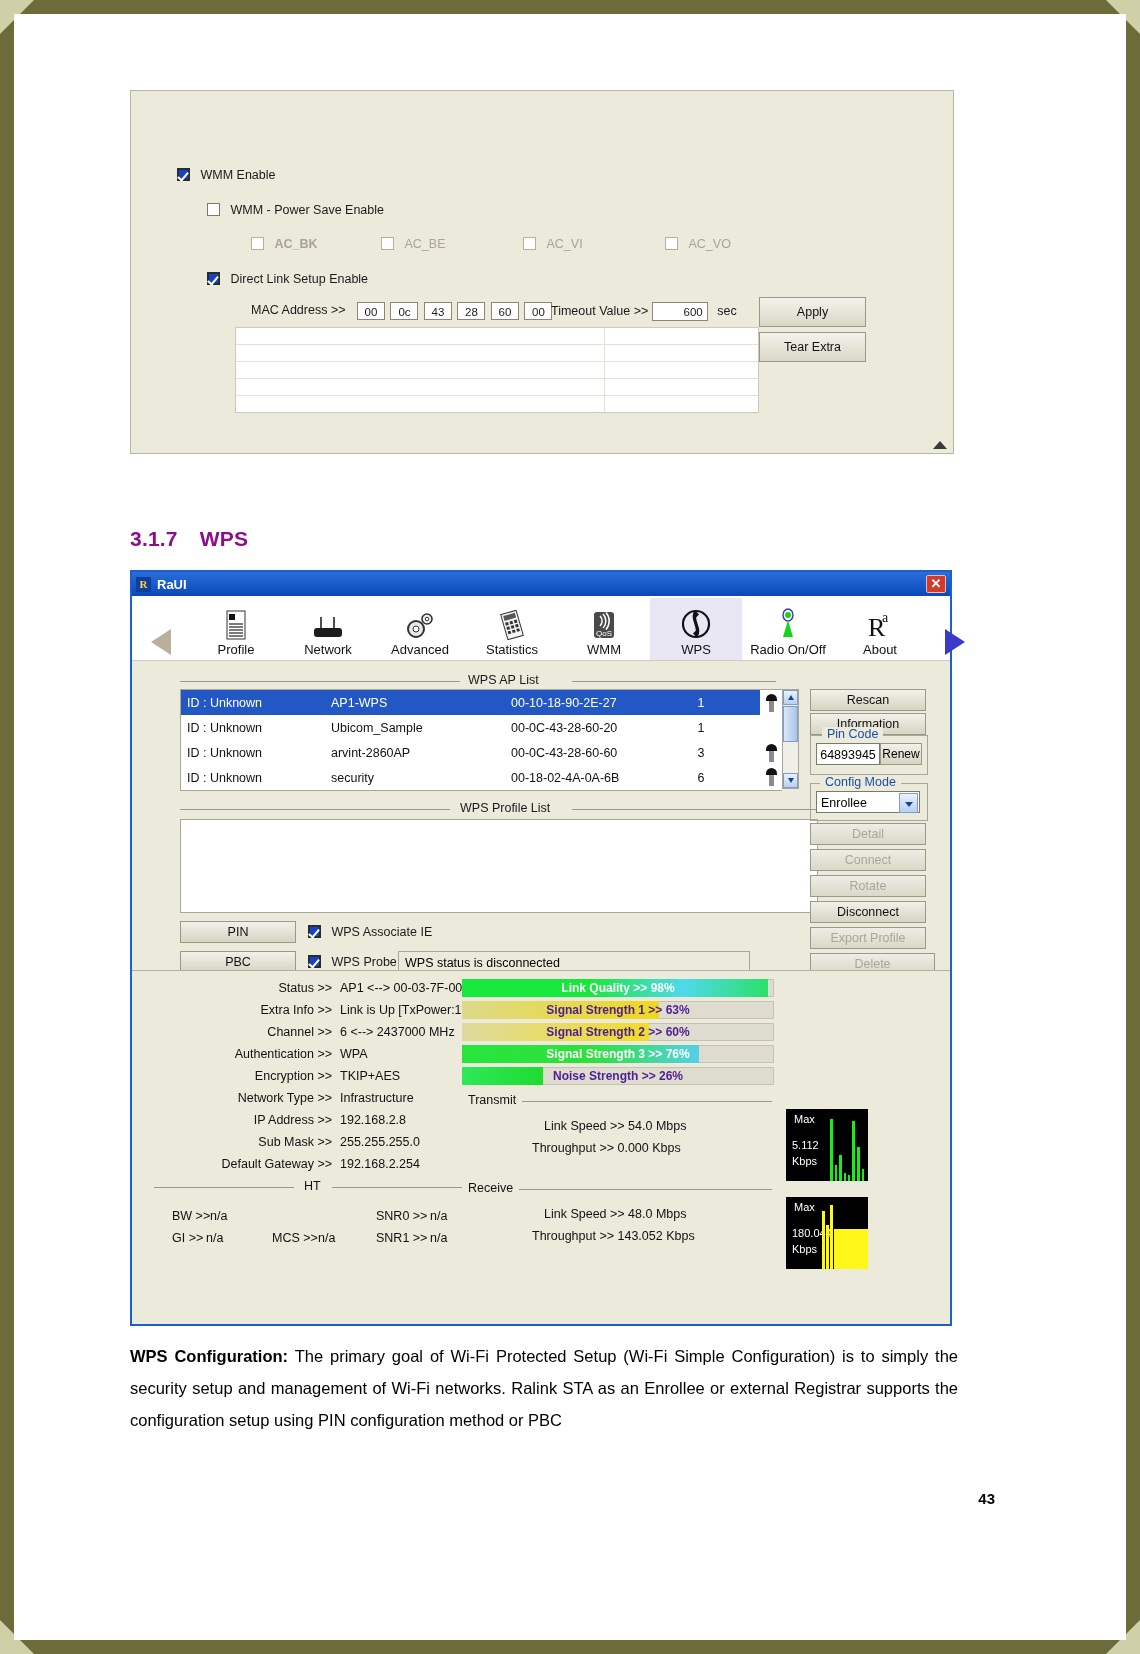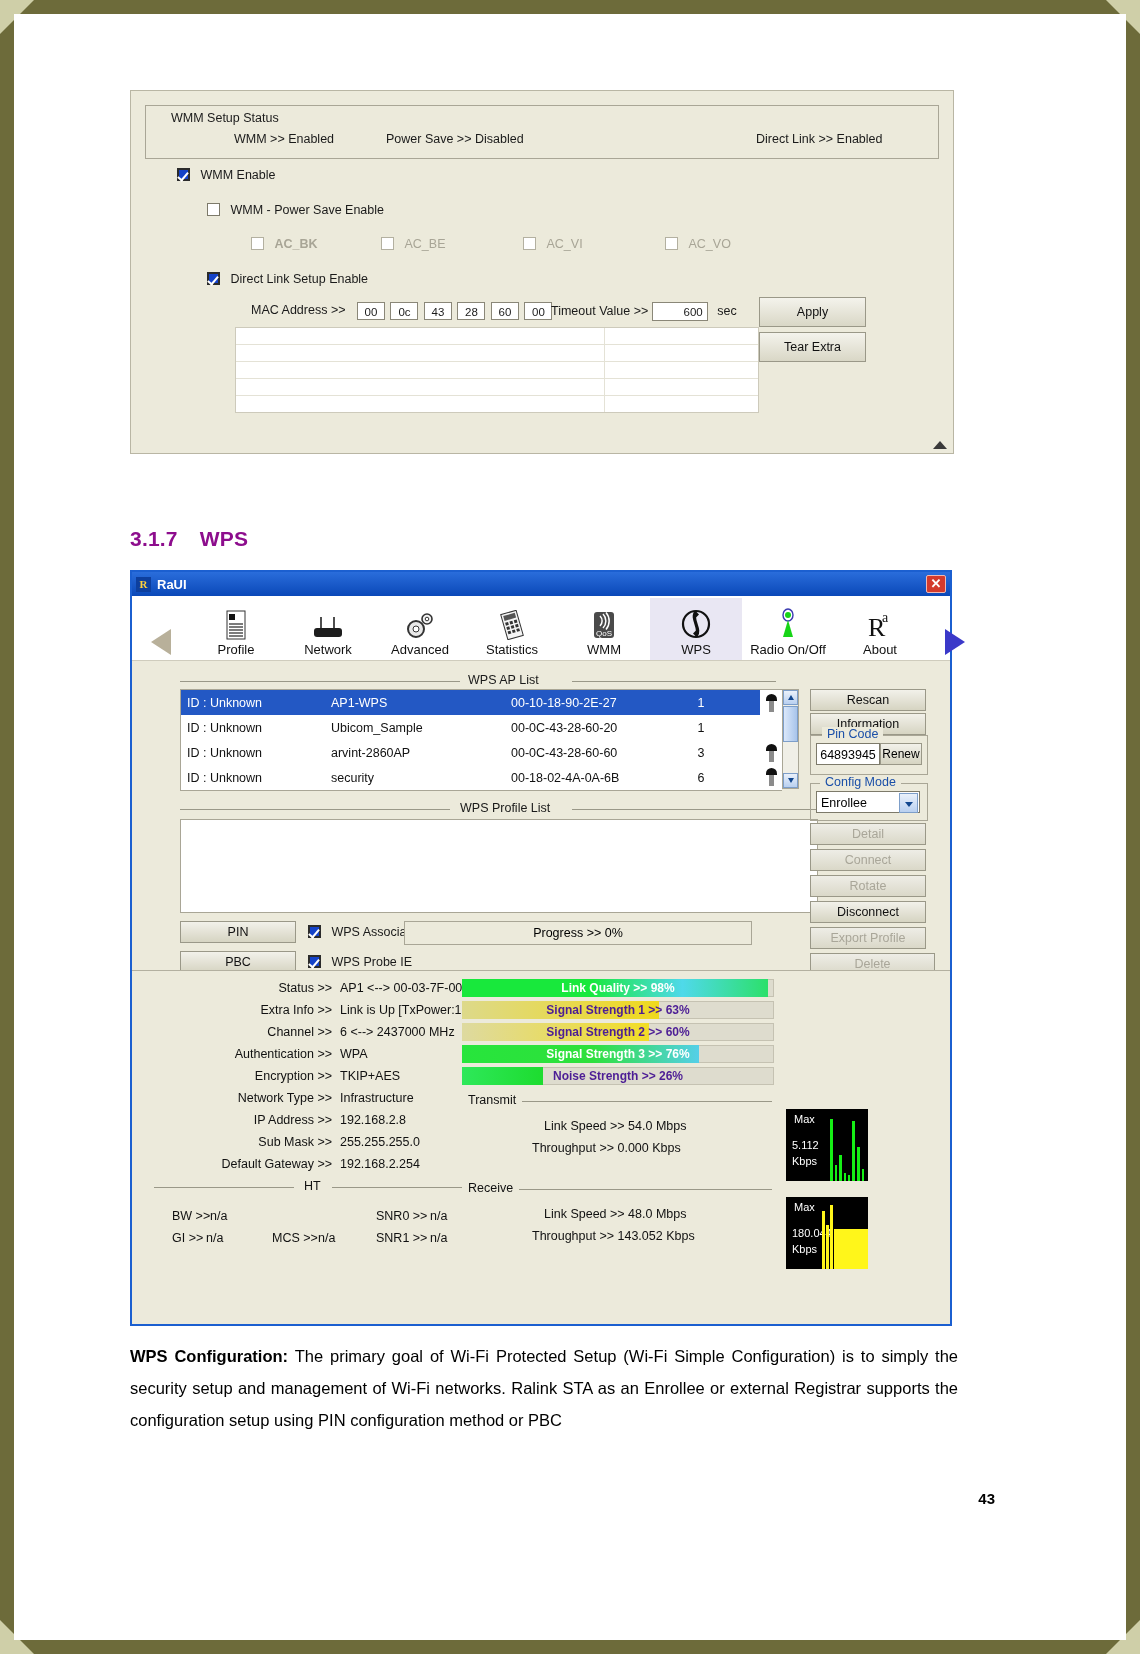--- a/index.html
+++ b/index.html
@@ -138,28 +138,20 @@
   <div class="corner c-tl"></div>
   <div class="corner c-tr"></div>
   <div class="corner c-bl"></div>
   <div class="corner c-br"></div>
   <div class="frame-inner"></div>
 </div>
 
 <div class="content">
 
   <div class="wmm-panel">
-    <div class="group-box">
-      <div class="group-title">WMM Setup Status</div>
-      <div class="gb-row">
-        <div class="gb-item" style="left:88px;">WMM &gt;&gt; Enabled</div>
-        <div class="gb-item" style="left:240px;">Power Save &gt;&gt; Disabled</div>
-        <div class="gb-item" style="left:610px;">Direct Link &gt;&gt; Enabled</div>
-      </div>
-    </div>
 
     <div class="row-line" style="left:46px;top:76px;">
       <span class="chk checked"></span>
       <span class="lbl">WMM Enable</span>
     </div>
 
     <div class="row-line" style="left:76px;top:111px;">
       <span class="chk"></span>
       <span class="lbl">WMM - Power Save Enable</span>
     </div>
@@ -443,21 +435,21 @@
 
       <div class="row-line" style="left:176px;top:263px;">
         <span class="chk checked"></span>
         <span class="lbl">WPS Associate IE</span>
       </div>
       <div class="row-line" style="left:176px;top:293px;">
         <span class="chk checked"></span>
         <span class="lbl">WPS Probe IE</span>
       </div>
 
-      <div class="progbox">Progress &gt;&gt; 0%</div>
+      <div class="statusbox">WPS status is disconnected</div>
       <div class="scroll-tri" style="right:10px;bottom:4px;"></div>
     </div>
 
     <div class="stats">
       <div class="st-lbl" style="left:20px;top:10px;width:180px;">Status &gt;&gt;</div>
       <div class="st-val" style="left:208px;top:10px;">AP1 &lt;--&gt; 00-03-7F-00-D7-A4</div>
 
       <div class="st-lbl" style="left:20px;top:32px;width:180px;">Extra Info &gt;&gt;</div>
       <div class="st-val" style="left:208px;top:32px;">Link is Up  [TxPower:100%]</div>
 

